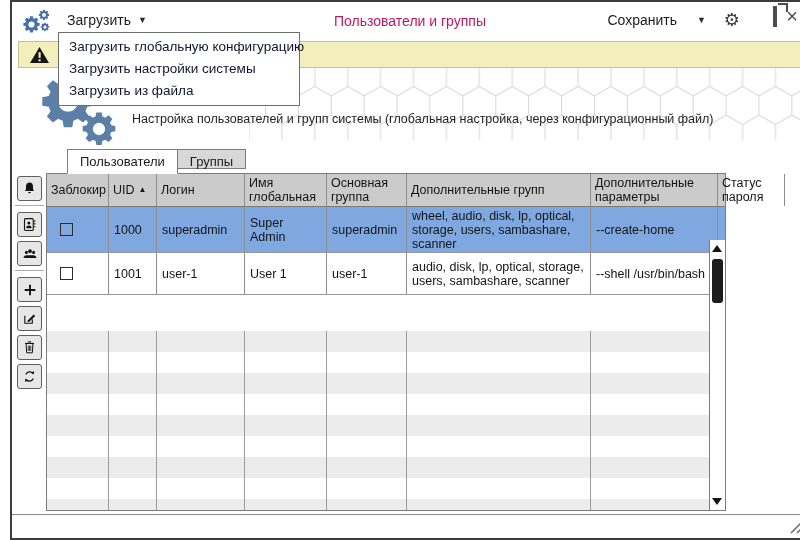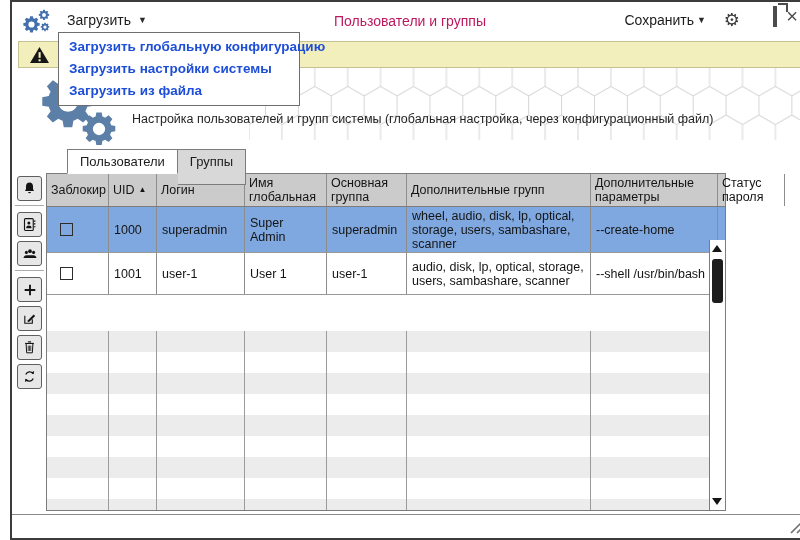--- a/index.html
+++ b/index.html
@@ -4,45 +4,45 @@
 <style>
   html,body{margin:0;padding:0;}
   body{width:800px;height:540px;font-family:"Liberation Sans","DejaVu Sans",sans-serif;background:#fff;}
   .window{position:absolute;left:10px;top:0;width:800px;height:540px;border:2px solid #3c3c3c;box-sizing:border-box;background:#fff;overflow:hidden;}
 
   
   .toolbar{position:absolute;left:0;top:0;right:0;height:37px;background:#fff;}
   .app-logo{position:absolute;left:10px;top:7px;width:32px;height:26px;}
   .load-btn{position:absolute;left:55px;top:10px;font-size:14px;color:#1c1c1c;cursor:default;display:flex;align-items:center;gap:7px;}
   .app-title{position:absolute;left:0;right:0;top:11px;text-align:center;font-size:14px;color:#be185d;}
-  .save-btn{position:absolute;right:102px;top:10px;font-size:14px;color:#1c1c1c;display:flex;align-items:center;gap:3px;}
+  .save-btn{position:absolute;right:102px;top:10px;font-size:14px;color:#1c1c1c;display:flex;align-items:center;gap:20px;}
   .arrow-glyph{font-size:9px;color:#2a2a2a;}
   .gear-btn{position:absolute;right:68px;top:8px;font-size:18px;color:#3d3d3d;line-height:20px;}
   .win-controls{position:absolute;right:10px;top:7px;display:flex;align-items:center;gap:9px;height:16px;}
   .min-icon{width:11px;height:3px;background:#4c4c4c;margin-top:-2px;}
   .max-icon{width:9px;height:8px;border:2px solid #4c4c4c;position:relative;background:#fff;margin-left:2px;}
   .max-icon::before{content:"";position:absolute;left:3px;top:-5px;width:8px;height:7px;border:2px solid #4c4c4c;border-left:none;border-bottom:none;}
   .close-icon{font-size:20px;color:#4c4c4c;line-height:14px;margin-top:-2px;}
 
   
   .banner{position:absolute;left:6px;right:6px;top:39px;height:27px;background:#f3efbd;border:1px solid #c6c193;display:flex;align-items:center;gap:8px;padding-left:10px;box-sizing:border-box;z-index:1;}
   .banner-text{font-size:13px;color:#1c1c1c;}
 
   
   .hex-pattern{position:absolute;left:237px;top:56px;width:553px;height:82px;z-index:0;opacity:.75;}
   .hero-logo{position:absolute;left:26px;top:70px;width:96px;height:78px;z-index:2;}
   .hero-caption{position:absolute;left:120px;top:110px;font-size:12.5px;color:#242424;white-space:nowrap;z-index:2;}
 
   
   .menu{position:absolute;left:46px;top:30px;width:240px;background:#fff;border:1px solid #6e6e6e;z-index:30;padding:3px 0;}
-  .menu-item{font-size:13.5px;color:#1d4ed8;padding:1px 10px;line-height:20px;white-space:nowrap;font-weight:bold;}
+  .menu-item{font-size:13.5px;color:#0f172a;padding:1px 10px;line-height:20px;white-space:nowrap;}
 
   
   .tabs{position:absolute;left:55px;top:147px;display:flex;z-index:6;}
-  .tab{height:36px;line-height:24px;padding:0 12px;font-size:13px;color:#1b1b1b;border:1px solid #7c7c7c;box-sizing:border-box;}
+  .tab{height:20px;line-height:24px;padding:0 12px;font-size:13px;color:#1b1b1b;border:1px solid #7c7c7c;box-sizing:border-box;}
   .tab.active{background:#fff;border-bottom:1px solid #fff;height:25px;z-index:7;}
   .tab.inactive{background:#d8d8d8;border-left:none;}
 
   
   .sidebar{position:absolute;left:3px;top:174px;width:29px;z-index:2;}
   .side-btn{width:25px;height:25px;margin:0 auto 4px auto;background:#e7e7e7;border:1px solid #5f5f5f;border-radius:3px;display:flex;align-items:center;justify-content:center;box-sizing:border-box;}
   .side-sep{height:1px;background:#ababab;margin:2px 0 6px 0;}
   .side-btn svg{display:block;}
 
   

